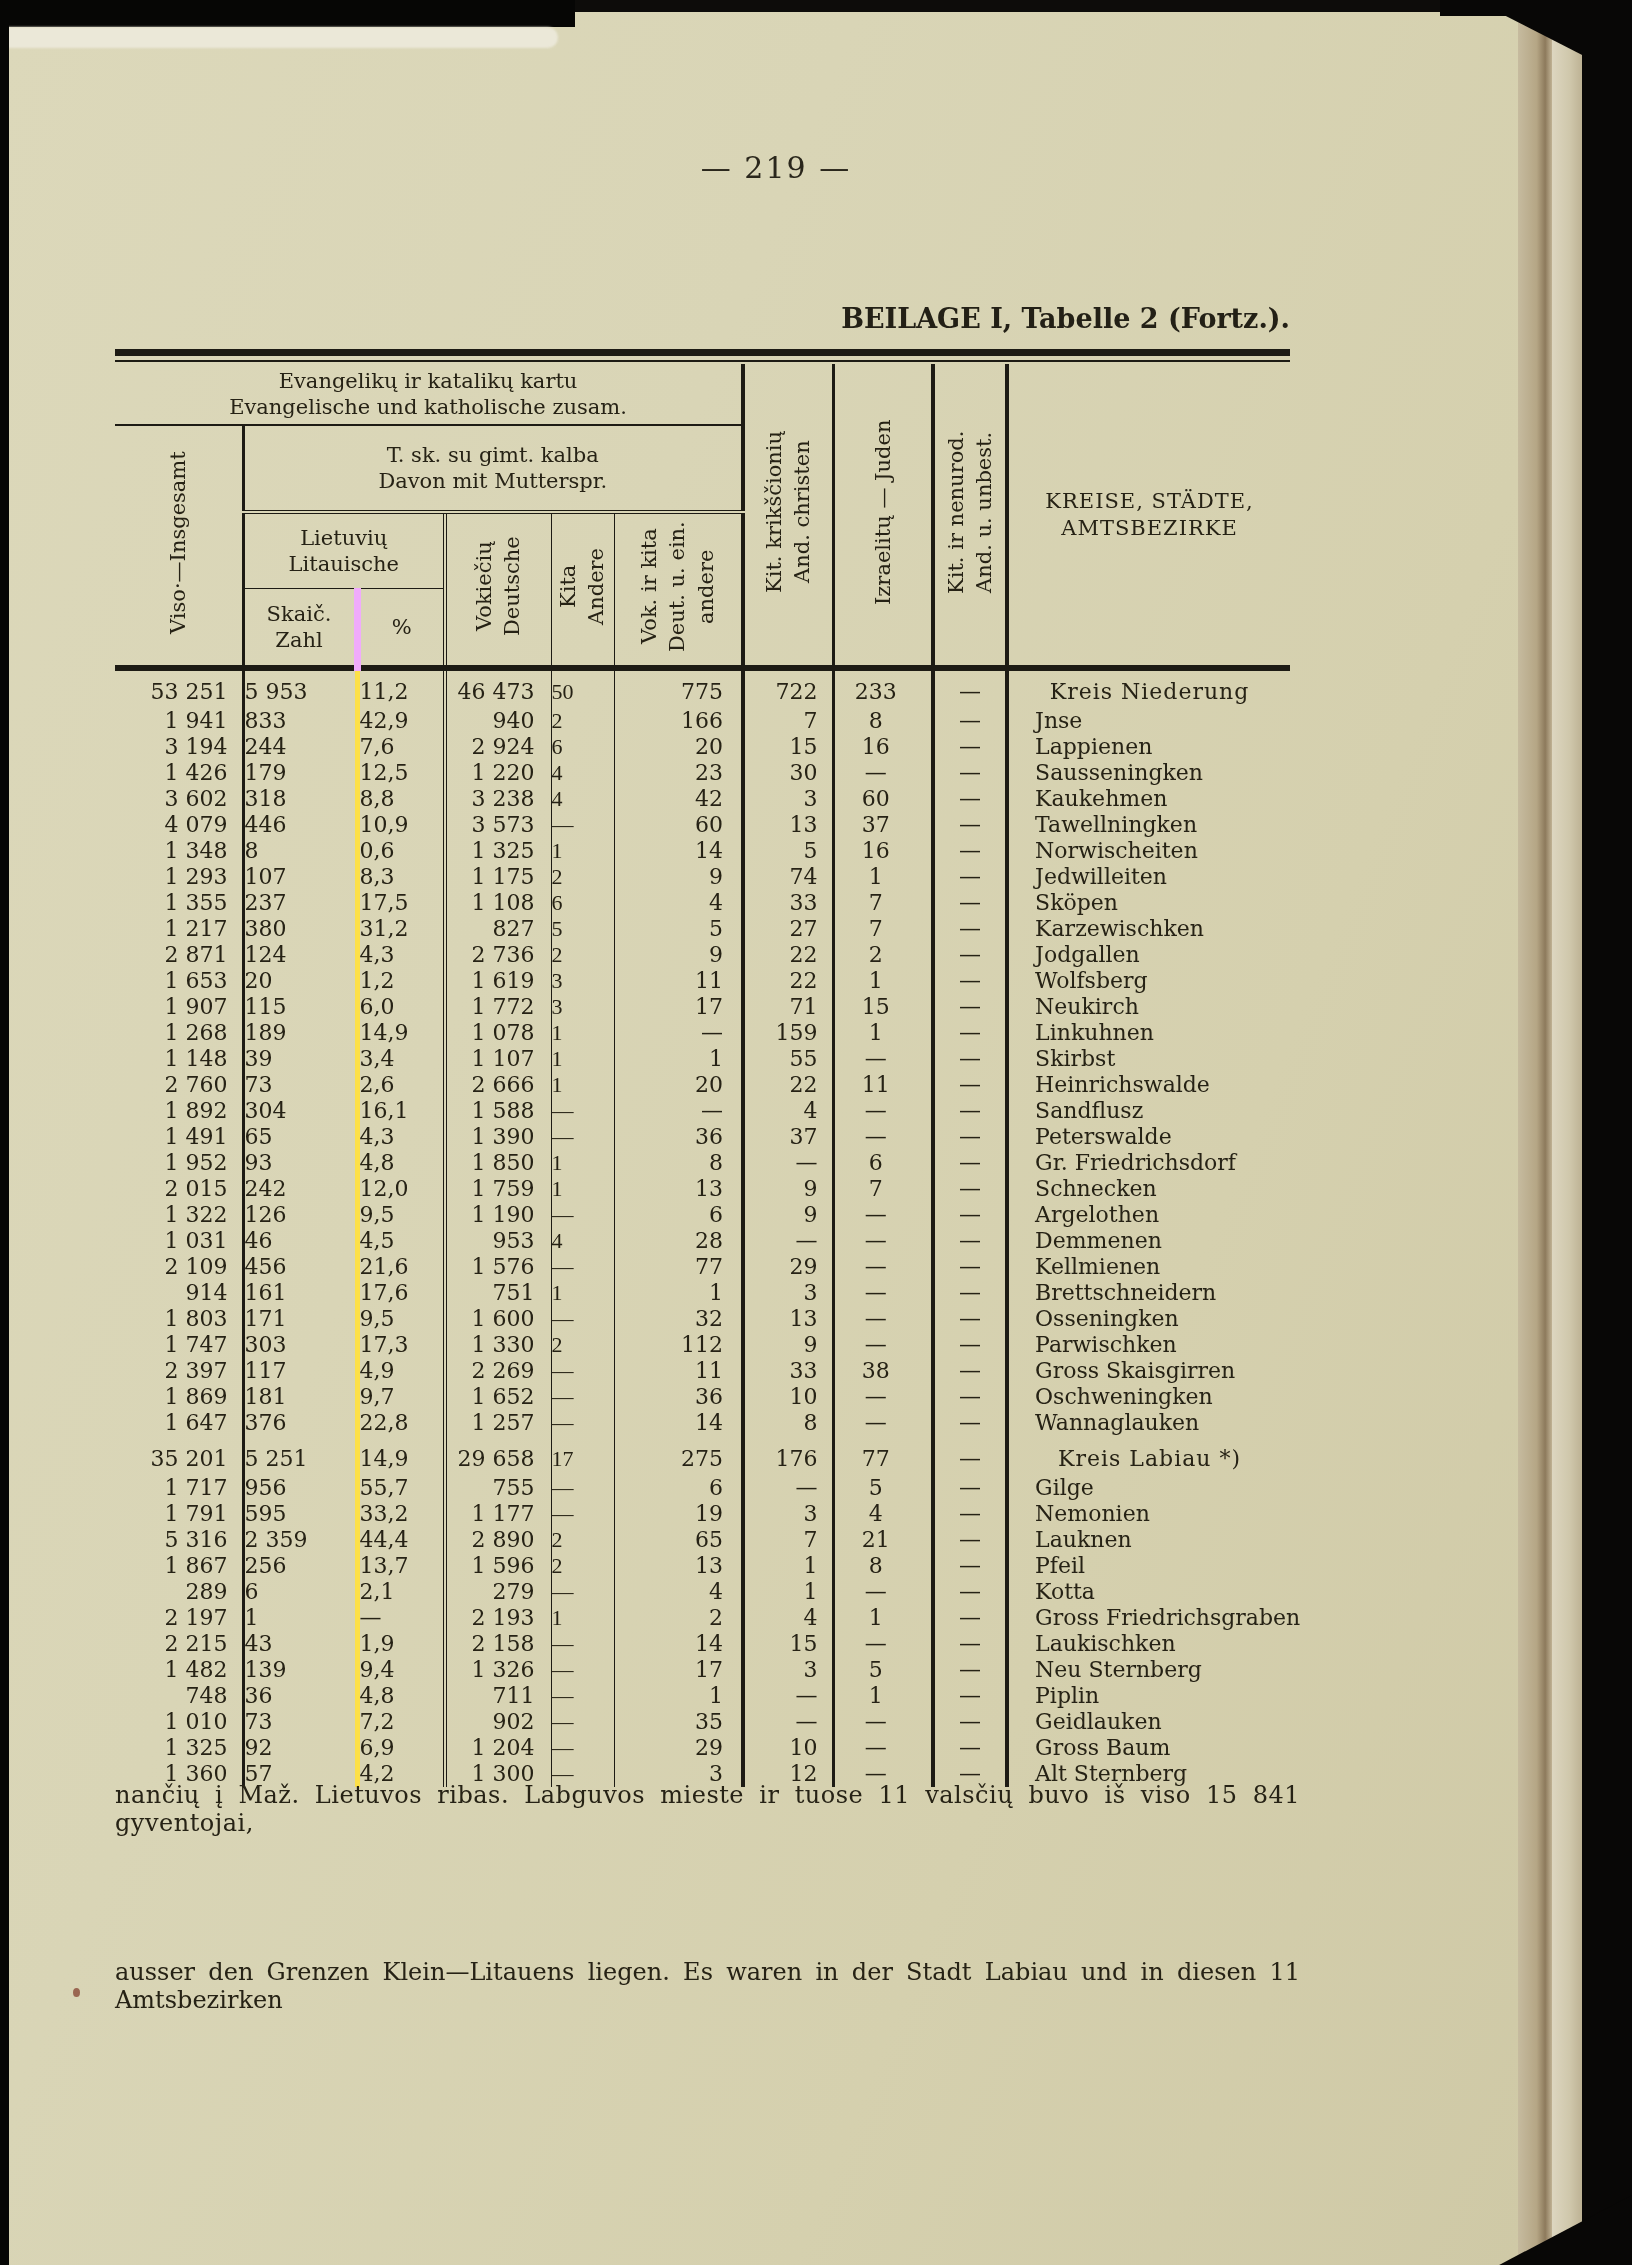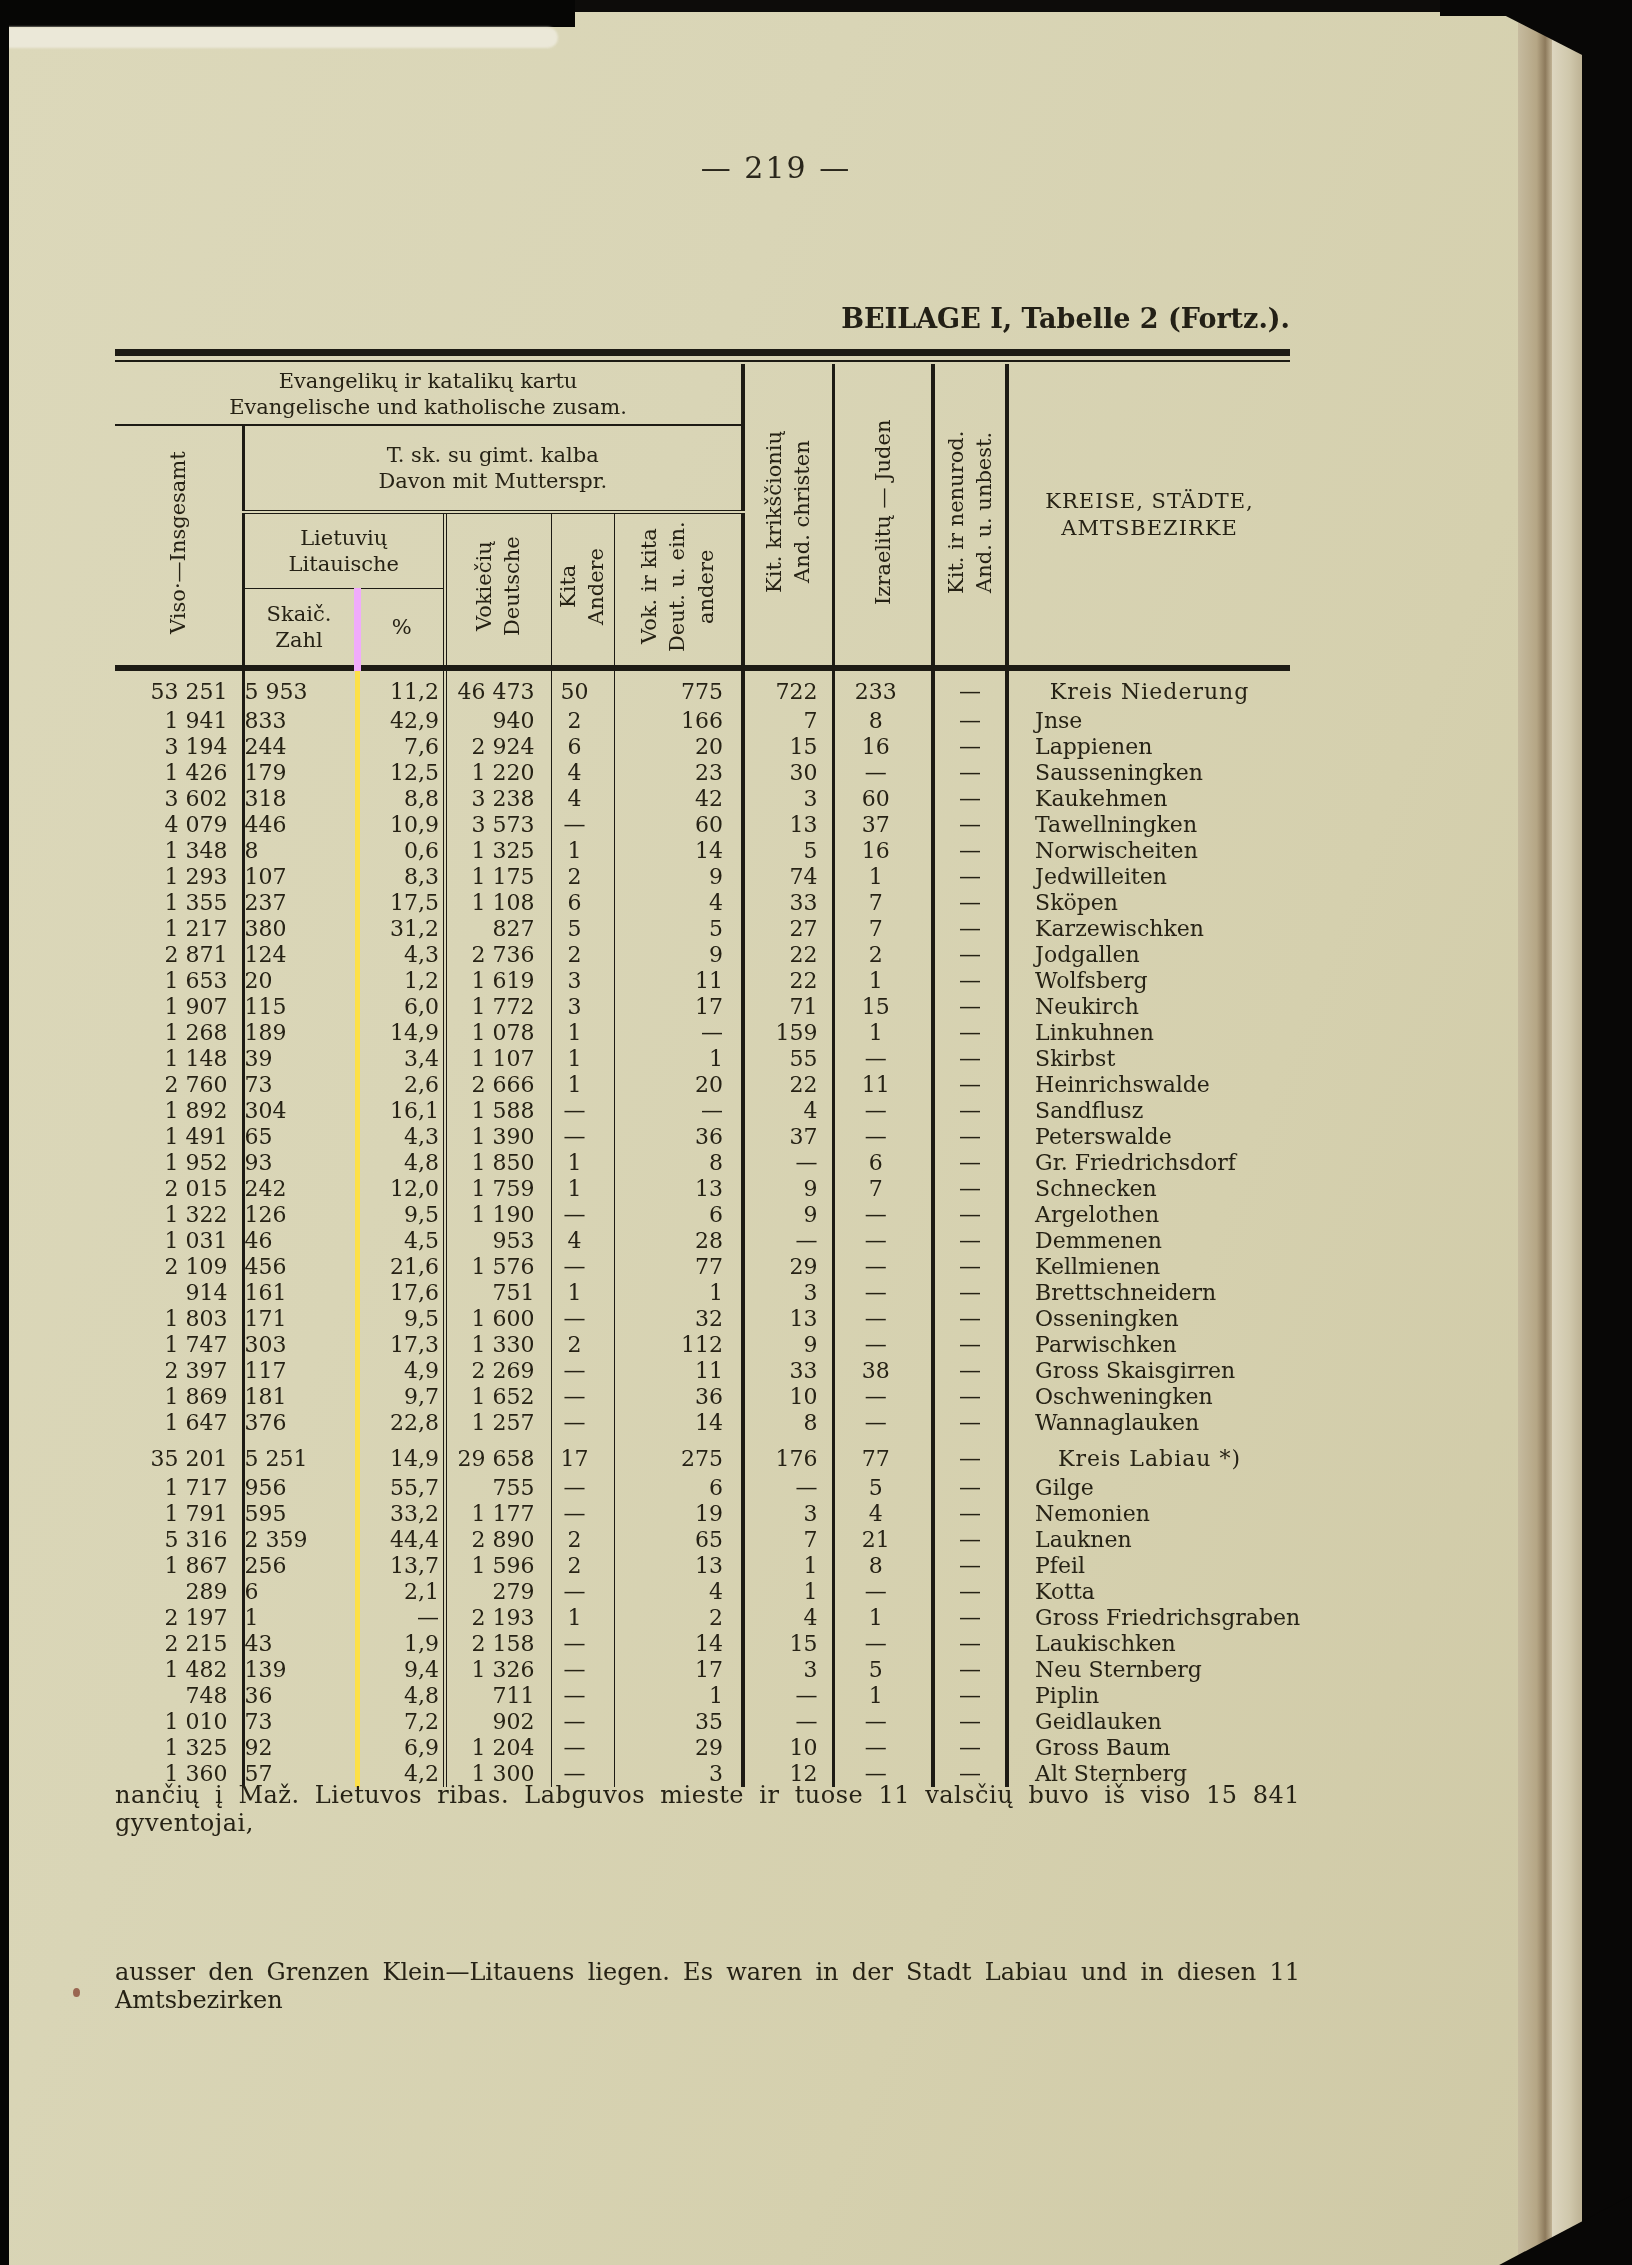--- a/index.html
+++ b/index.html
@@ -66,23 +66,23 @@
   .namesh{border-bottom:6px solid #1d1b14;font-size:24px;text-align:center;
     letter-spacing:1px;white-space:pre-line;line-height:2.1;}
   .rot{display:inline-block;writing-mode:vertical-rl;transform:rotate(180deg);
     font-size:21px;line-height:1.35;white-space:pre-line;text-align:center;}
   .rot.tall{height:230px;}
 
   
   .census tbody td{height:26px;font-size:22px;line-height:26px;white-space:nowrap;}
   td.c1{text-align:right;padding-right:14px;border-right:3px solid #1d1b14;}
   td.c2{text-align:left;padding-right:12px;border-right:5px solid #fde047;}
-  td.c3{text-align:right;padding-right:4px;border-right:4px double #1d1b14;}
+  td.c3{text-align:left;padding-right:28px;border-right:4px double #1d1b14;}
   td.c4{text-align:right;padding-right:16px;border-right:1px solid #1d1b14;}
-  td.c5{text-align:center;padding-right:16px;border-right:1px solid #1d1b14;}
+  td.c5{text-align:left;padding-right:16px;border-right:1px solid #1d1b14;font-family:Liberation Serif, serif;}
   td.c6{text-align:right;padding-right:18px;border-right:4px solid #1d1b14;}
   td.c7{text-align:right;padding-right:14px;border-right:3px solid #1d1b14;}
   td.c8{text-align:center;padding-right:14px;border-right:4px solid #1d1b14;}
   td.c9{text-align:center;border-right:4px solid #1d1b14;}
   td.c10{text-align:left;padding-left:26px;}
   tr.kreis td{padding-top:10px;padding-bottom:3px;}
   tr.kreis td.c10{font-weight:normal;text-align:center;padding-left:0;letter-spacing:1px;}
   tr.first td{padding-top:8px;}
 
   

